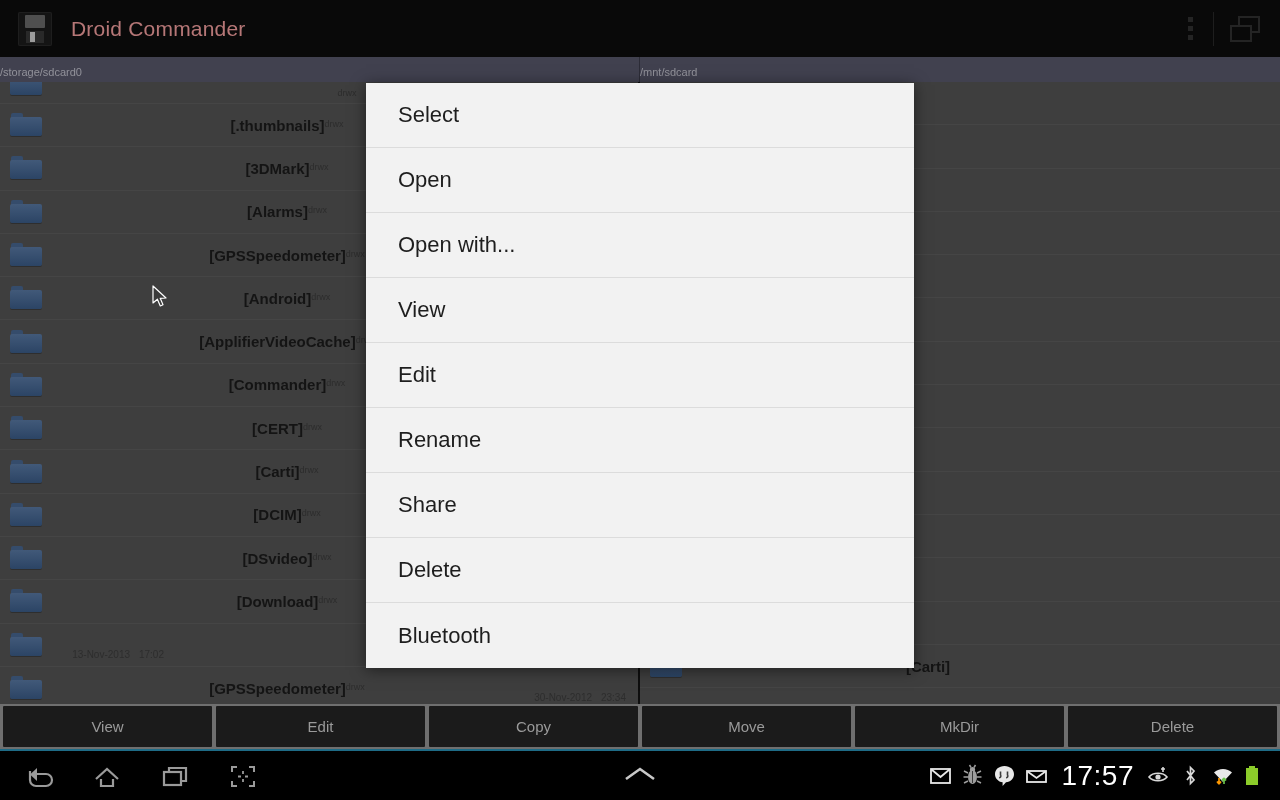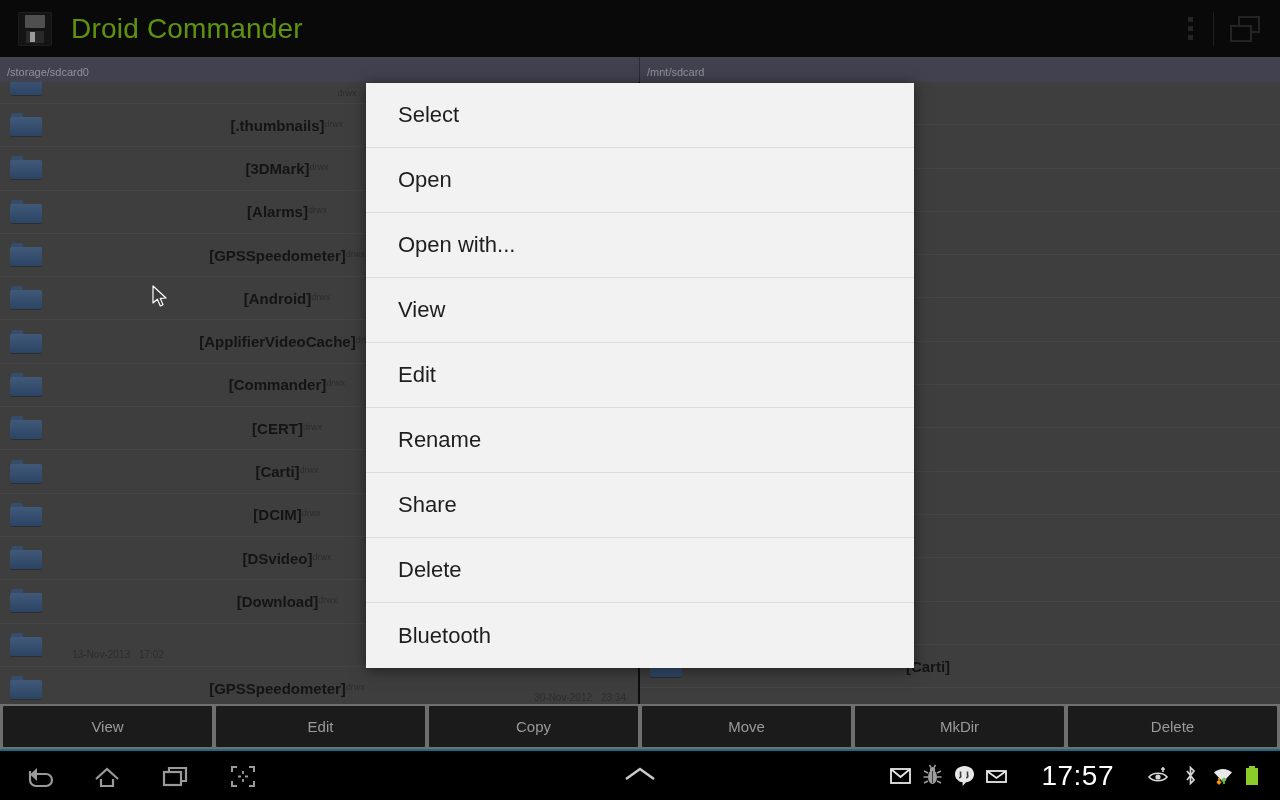--- a/index.html
+++ b/index.html
@@ -28,42 +28,42 @@
   }
   .floppy-label {
     position:absolute; left:8px; top:19px; width:18px; height:12px;
     background:#3a3a3a;
   }
   .floppy-label::after {
     content:""; position:absolute; left:4px; top:1px; width:5px; height:10px;
     background:#d8d8d8;
   }
   .app-title {
-    margin-left:19px; color:#84cc16; font-size:28px; font-weight:400;
+    margin-left:19px; color:#fca5a5; font-size:21px; font-weight:400;
     letter-spacing:.2px;
   }
   .tb-right { margin-left:auto; display:flex; align-items:center; height:57px; }
   .overflow-dots { width:26px; display:flex; flex-direction:column; align-items:center; gap:4px; }
   .overflow-dots i { display:block; width:5px; height:5px; background:#333; }
   .tb-divider { width:1px; height:34px; background:#2a2a2a; margin:0 16px 0 10px; }
   .window-icon { width:30px; height:26px; position:relative; margin-right:20px; }
   .window-icon .w-back {
     position:absolute; right:0; top:0; width:22px; height:17px;
     border:2px solid #333;
   }
   .window-icon .w-front {
     position:absolute; left:0; bottom:0; width:22px; height:17px;
     border:2px solid #333; background:#0d0d0d;
   }
 
   
   .pathrow { position:absolute; left:0; top:57px; width:1280px; height:25px; display:flex; }
   .pathbar {
     height:29px; background:#5a5a6e; color:#c9c9d4; font-size:11px;
-    display:flex; align-items:center; padding-left:7px;
+    display:flex; align-items:center; padding-left:0;
     border-right:1px solid #3d3d4d;
   }
   .pathbar.left { width:640px; }
   .pathbar.right { width:640px; border-right:none; }
 
   
   .panels { position:absolute; left:0; top:82px; width:1280px; height:622px; display:flex; }
   .panel { height:622px; position:relative; overflow:hidden; background:#565656; }
   .panel.left { width:640px; border-right:2px solid #141414; }
   .panel.right { width:640px; }
@@ -113,21 +113,21 @@
     position:absolute; left:0; top:751px; width:1280px; height:49px;
     background:#000; display:flex; align-items:center;
   }
   .nav-left { display:flex; align-items:center; gap:38px; margin-left:24px; }
   .nav-ico { width:30px; height:28px; position:relative; }
 
   .nav-center { position:absolute; left:50%; transform:translateX(-50%); }
 
   .nav-right { margin-left:auto; display:flex; align-items:center; gap:9px; padding-right:14px; }
   .sb-ico { width:23px; height:23px; position:relative; }
-  .clock { color:#fff; font-size:28px; font-weight:300; margin:0 24px; letter-spacing:.5px; }
+  .clock { color:#fff; font-size:28px; font-weight:300; margin:0 4px; letter-spacing:.5px; }
 
   
   .scrim { position:absolute; left:0; top:0; width:1280px; height:800px;
            background:rgba(0,0,0,0.28); pointer-events:none; }
   .menu {
     position:absolute; left:366px; top:83px; width:548px; height:585px;
     background:#f2f2f2; box-shadow:0 2px 14px rgba(0,0,0,.5);
     z-index:20;
   }
   .menu-item {

